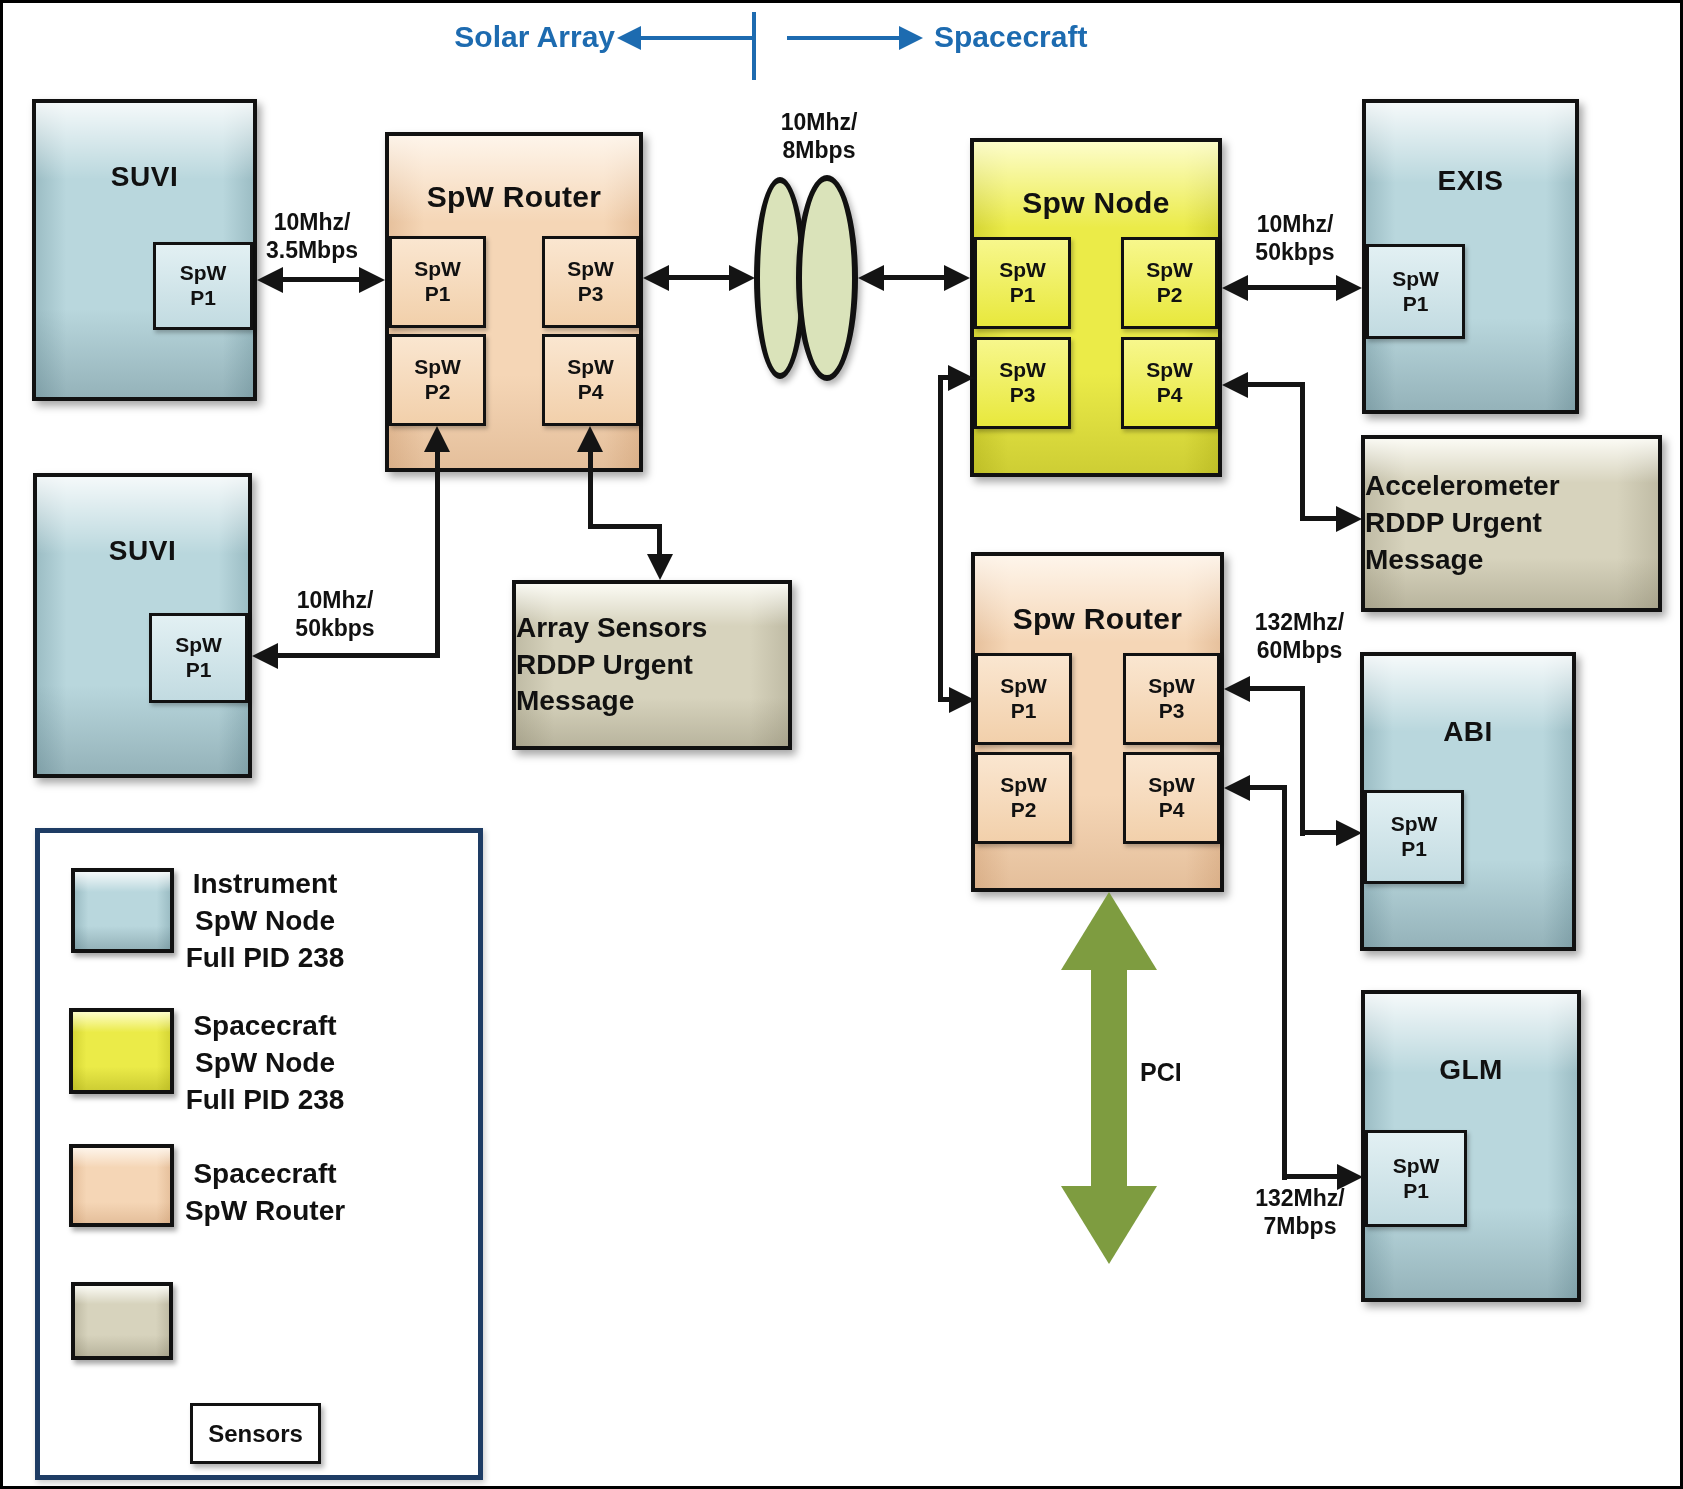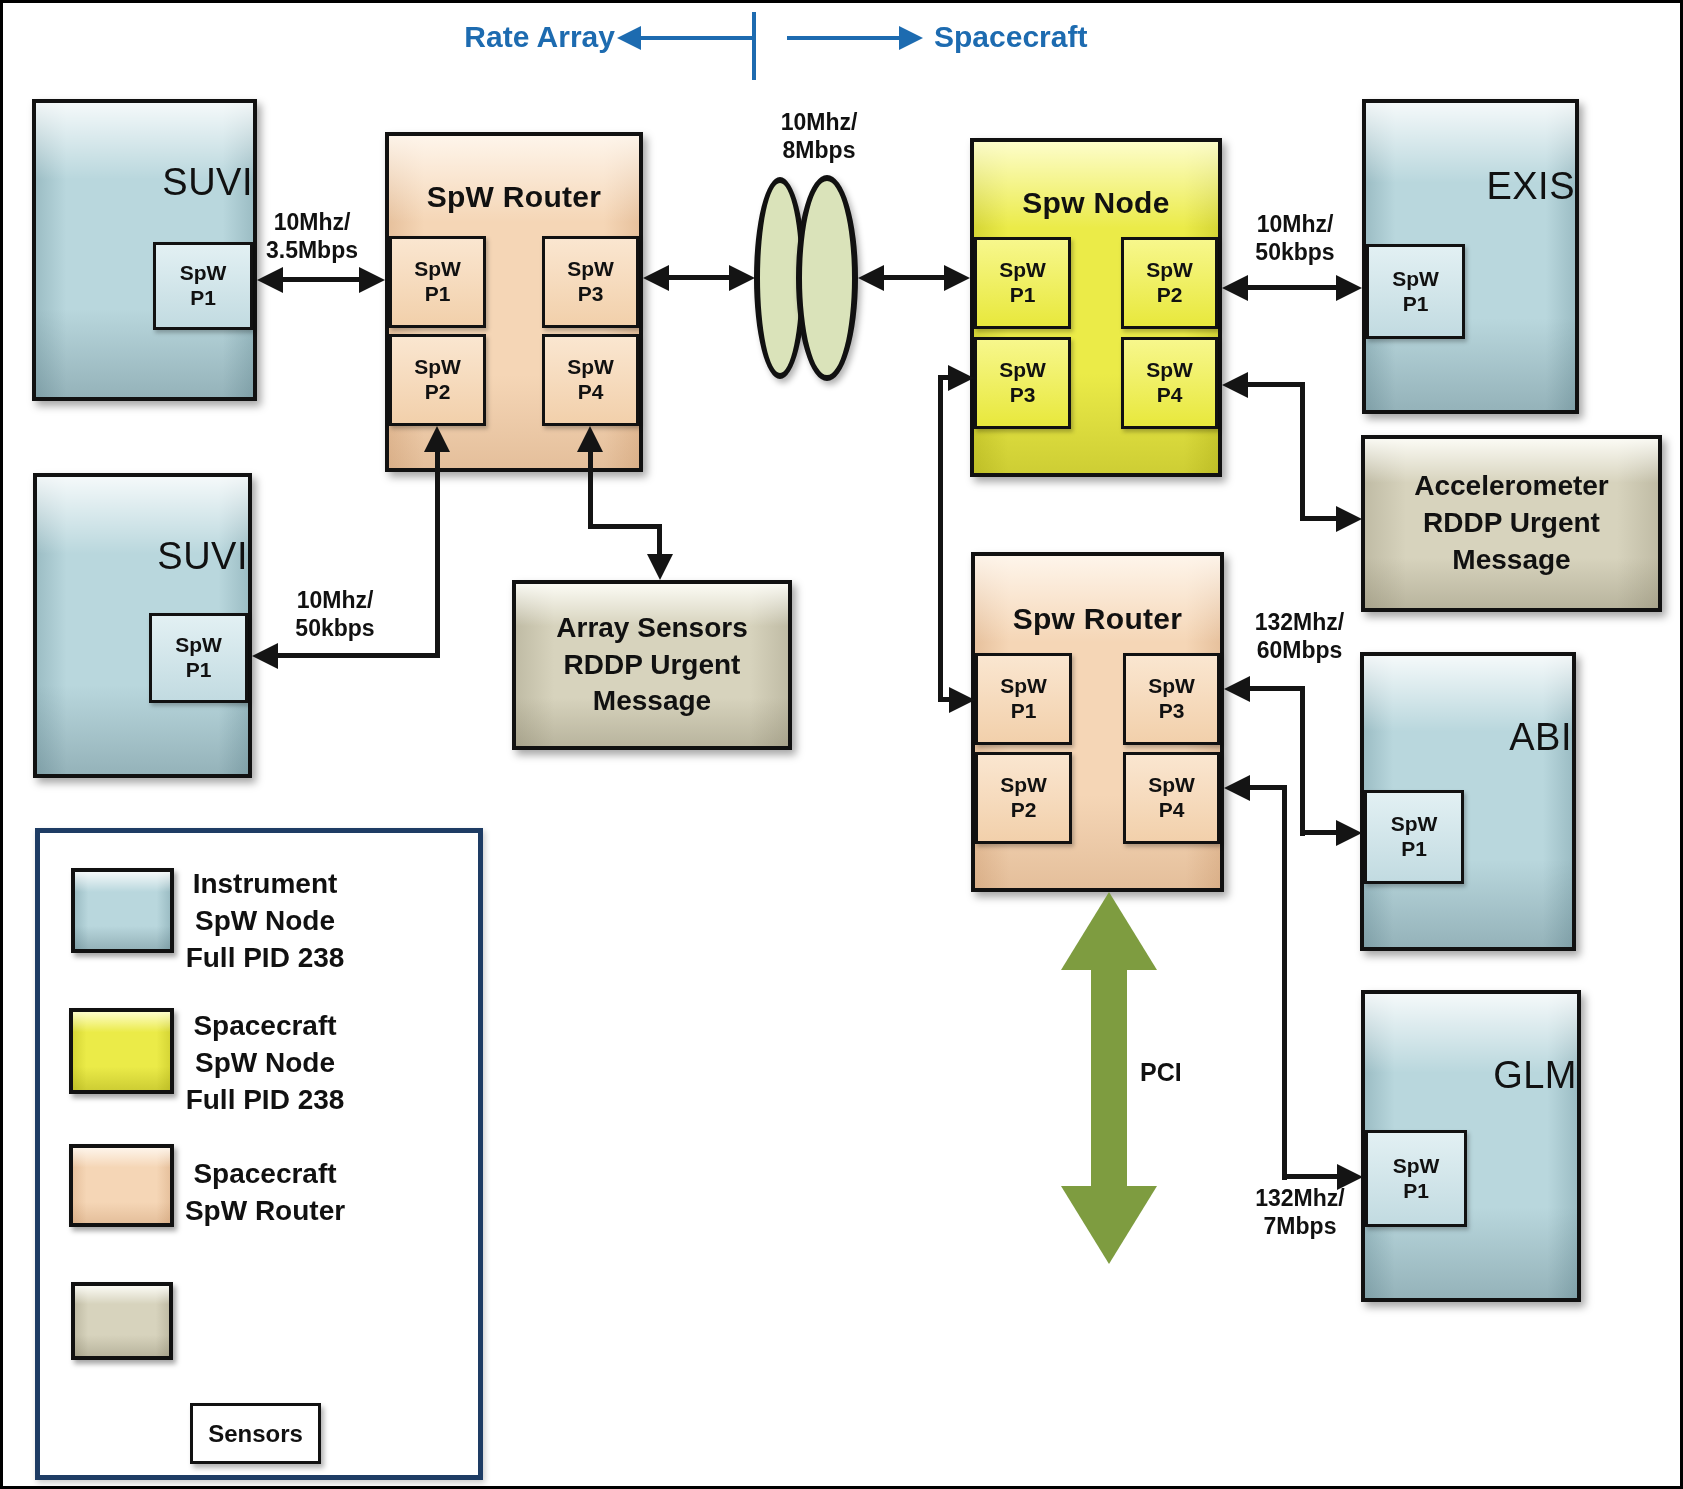--- a/index.html
+++ b/index.html
@@ -24,22 +24,22 @@
     linear-gradient(to right,rgba(180,120,70,.22),rgba(180,120,70,0) 14%,rgba(180,120,70,0) 86%,rgba(180,120,70,.22)),
     #f5d6b6;}
   .tan{background:
     linear-gradient(to bottom,rgba(255,255,250,.9),rgba(255,255,250,0) 26%),
     linear-gradient(to bottom,rgba(0,0,0,0) 70%,rgba(95,90,65,.25)),
     linear-gradient(to right,rgba(110,105,80,.22),rgba(110,105,80,0) 14%,rgba(110,105,80,0) 86%,rgba(110,105,80,.22)),
     #d7d3bd;}
   .greenbox{background:
     linear-gradient(135deg,#e0ee7e 0%,#b9d44f 45%,#84a236 100%);
     border:2px solid #66812c;}
-  .title-lg{position:absolute;left:0;right:0;text-align:right;font-weight:normal;
-            font-size:38px;letter-spacing:.5px;}
+  .title-lg{position:absolute;left:0;right:0;text-align:center;font-weight:bold;
+            font-size:28px;letter-spacing:.5px;}
   .title-md{position:absolute;left:0;right:0;text-align:center;font-weight:bold;
             font-size:30px;letter-spacing:.3px;}
   .port{position:absolute;box-sizing:border-box;border:3px solid #111;display:flex;
         flex-direction:column;align-items:center;justify-content:center;
         font-weight:bold;font-size:21px;line-height:1.18;text-align:center;
         box-shadow:2px 3px 4px rgba(0,0,0,.25);}
   .port-blue{background:linear-gradient(to bottom,#e2f0f3,#c2dbe1);}
   .port-peach{background:linear-gradient(to bottom,#fae6d0,#f2d0ab);}
   .port-yellow{background:linear-gradient(to bottom,#f7f78c,#e8e83c);}
   .hl{position:absolute;height:5px;background:#141414;}
@@ -50,21 +50,21 @@
   .aU{border-left:13px solid transparent;border-right:13px solid transparent;border-bottom:26px solid #141414;}
   .aD{border-left:13px solid transparent;border-right:13px solid transparent;border-top:26px solid #141414;}
   .hlb{position:absolute;height:4px;background:#1d6bb0;}
   .vlb{position:absolute;width:4px;background:#1d6bb0;}
   .aLb{border-top:12px solid transparent;border-bottom:12px solid transparent;border-right:24px solid #1d6bb0;}
   .aRb{border-top:12px solid transparent;border-bottom:12px solid transparent;border-left:24px solid #1d6bb0;}
   .hdr{position:absolute;font-weight:bold;font-size:30px;color:#1d6bb0;}
   .linklabel{position:absolute;font-weight:bold;font-size:23px;text-align:center;line-height:1.22;}
   .ellipse{position:absolute;box-sizing:border-box;border:6px solid #111;border-radius:50%;
            background:#dae3ba;box-shadow:3px 4px 6px rgba(0,0,0,.3);}
-  .msg{display:flex;flex-direction:column;align-items:center;justify-content:center;
+  .msg{display:flex;flex-direction:column;align-items:flex-start;justify-content:center;
        font-weight:bold;font-size:28px;line-height:1.32;text-align:center;}
   .legend-panel{position:absolute;box-sizing:border-box;border:5px solid #1e3c64;background:#fff;
                 box-shadow:2px 3px 6px rgba(0,0,0,.2);}
   .legend-swatch{position:absolute;box-sizing:border-box;border:4px solid #111;
                  box-shadow:3px 4px 5px rgba(0,0,0,.35);}
   .legend-label{position:absolute;font-weight:bold;font-size:28px;line-height:1.32;text-align:center;}
   .legend-btn{position:absolute;box-sizing:border-box;border:3px solid #111;background:#fff;
               display:flex;align-items:center;justify-content:center;font-weight:bold;font-size:24px;
               box-shadow:3px 4px 5px rgba(0,0,0,.3);}
   .pci-shaft{position:absolute;background:#7e9c40;}
@@ -73,21 +73,21 @@
   .pci-head-down{position:absolute;width:0;height:0;border-left:48px solid transparent;
                  border-right:48px solid transparent;border-top:78px solid #7e9c40;}
   .pcilabel{position:absolute;font-weight:bold;font-size:25px;color:#111;}
 </style>
 </head>
 <body>
 
 <div class="canvas">
   <div class="frame"></div>
 
-  <div class="hdr" style="left:425px;top:20px;width:190px;text-align:right;">Rate Array</div>
+  <div class="hdr" style="left:425px;top:20px;width:190px;text-align:right;">Solar Array</div>
   <div class="aLb" style="left:617px;top:26px;"></div>
   <div class="hlb" style="left:641px;top:36px;width:112px;"></div>
   <div class="vlb" style="left:752px;top:12px;height:68px;"></div>
   <div class="hlb" style="left:787px;top:36px;width:112px;"></div>
   <div class="aRb" style="left:899px;top:26px;"></div>
   <div class="hdr" style="left:934px;top:20px;">Spacecraft</div>
 
   <div class="bevel blue" style="left:32px;top:99px;width:225px;height:302px;">
     <div class="title-lg" style="top:58px;">SUVI</div>
     <div class="port port-blue" style="right:0;top:139px;width:100px;height:88px;">

